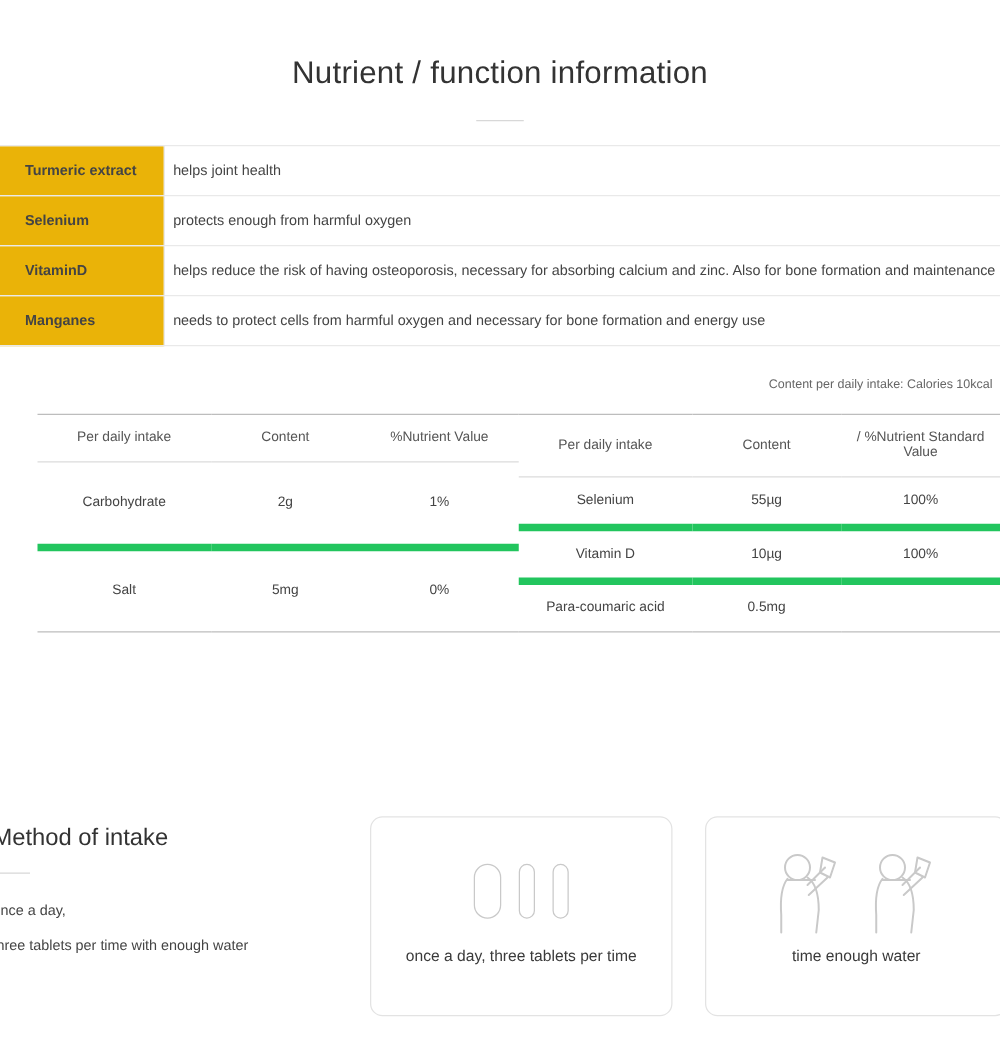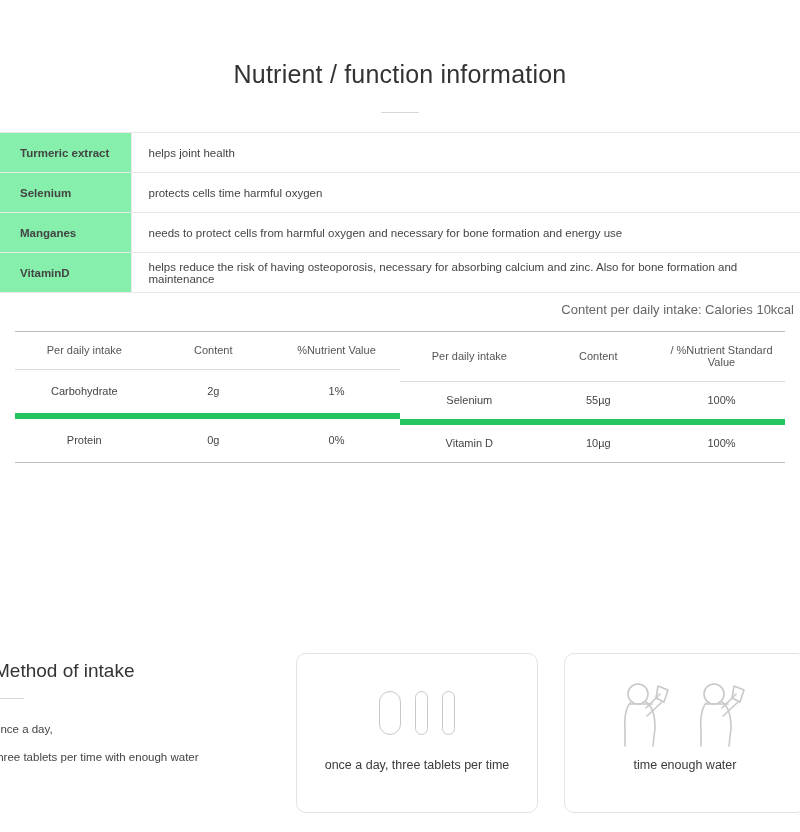--- a/index.html
+++ b/index.html
@@ -13,21 +13,21 @@
   }
   .page { position: relative; width: 800px; height: 832px; }
 
   
   .title {
     text-align: center;
     font-size: 25px;
     font-weight: 400;
     color: #333333;
     letter-spacing: .2px;
-    padding-top: 60px;
+    padding-top: 44px;
   }
   .title-rule {
     width: 38px; height: 1px;
     background: #d8d8d8;
     margin: 23px auto 0 auto;
   }
 
   
   .func-table {
     width: 800px;
@@ -38,51 +38,51 @@
   .func-table tr { height: 40px; }
   .func-table td {
     border-top: 1px solid #e9e9e9;
     border-bottom: 1px solid #e9e9e9;
     font-size: 11.5px;
     color: #444;
     vertical-align: middle;
   }
   .func-name {
     width: 131px;
-    background: #86efac;
+    background: #eab308;
     font-weight: bold;
     padding-left: 20px;
     border-right: 1px solid #e9e9e9;
     color: #3a3a3a;
   }
   .func-desc {
-    padding-left: 17px;
+    padding-left: 7px;
     font-weight: 400;
     color: #444;
   }
 
   
   .notes {
     position: absolute;
     right: 6px;
     top: 300px;
     text-align: right;
-    font-size: 13px;
+    font-size: 10px;
     color: #666;
     line-height: 1.55;
   }
 
   
   .facts-wrap {
     position: absolute;
     top: 331px;
     left: 0;
     width: 800px;
     display: flex;
-    justify-content: center;
+    justify-content: flex-end;
   }
   .facts {
     width: 385px;
     border-collapse: collapse;
     table-layout: fixed;
   }
   .facts thead th {
     font-size: 11px;
     font-weight: 400;
     color: #555;
@@ -181,30 +181,30 @@
   <div class="title-rule"></div>
 
   <table class="func-table">
     <tbody>
       <tr>
         <td class="func-name">Turmeric extract</td>
         <td class="func-desc">helps joint health</td>
       </tr>
       <tr>
         <td class="func-name">Selenium</td>
-        <td class="func-desc">protects cells time harmful oxygen</td>
+        <td class="func-desc">protects enough from harmful oxygen</td>
+      </tr>
+      <tr>
+        <td class="func-name">VitaminD</td>
+        <td class="func-desc">helps reduce the risk of having osteoporosis, necessary for absorbing calcium and zinc. Also for bone formation and maintenance</td>
       </tr>
       <tr>
         <td class="func-name">Manganes</td>
         <td class="func-desc">needs to protect cells from harmful oxygen and necessary for bone formation and energy use</td>
       </tr>
-      <tr>
-        <td class="func-name">VitaminD</td>
-        <td class="func-desc">helps reduce the risk of having osteoporosis, necessary for absorbing calcium and zinc. Also for bone formation and maintenance</td>
-      </tr>
     </tbody>
   </table>
 
   <div class="notes">
     <div>Content per daily intake: Calories 10kcal</div>
   </div>
 
   <div class="facts-wrap">
 
     <table class="facts">
@@ -215,22 +215,22 @@
           <th class="col-c">%Nutrient Value</th>
         </tr>
       </thead>
       <tbody>
         <tr>
           <td>Carbohydrate</td>
           <td>2g</td>
           <td>1%</td>
         </tr>
         <tr>
-          <td>Protein</td>
-          <td>0g</td>
+          <td>Salt</td>
+          <td>5mg</td>
           <td>0%</td>
         </tr>
       </tbody>
     </table>
 
     <table class="facts">
       <thead>
         <tr>
           <th class="col-a">Per daily intake</th>
           <th class="col-b">Content</th>
@@ -240,20 +240,25 @@
       <tbody>
         <tr>
           <td>Selenium</td>
           <td>55µg</td>
           <td>100%</td>
         </tr>
         <tr>
           <td>Vitamin D</td>
           <td>10µg</td>
           <td>100%</td>
+        </tr>
+        <tr>
+          <td>Para-coumaric acid</td>
+          <td>0.5mg</td>
+          <td></td>
         </tr>
       </tbody>
     </table>
 
   </div>
 
   <div class="method">
     <div class="method-title">Method of intake</div>
     <div class="method-rule"></div>
     <div class="method-line first">once a day,</div>

